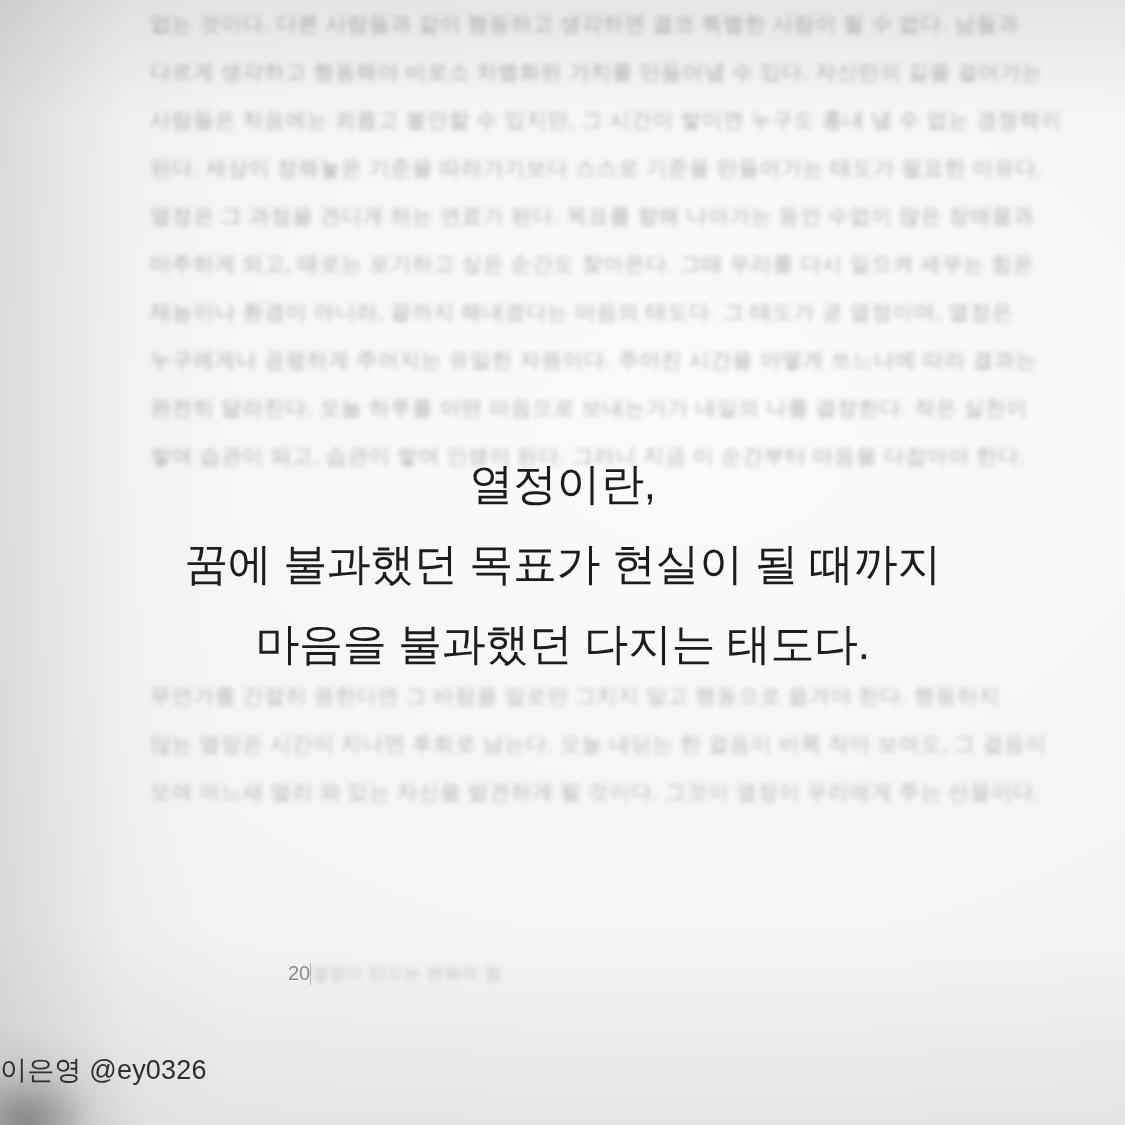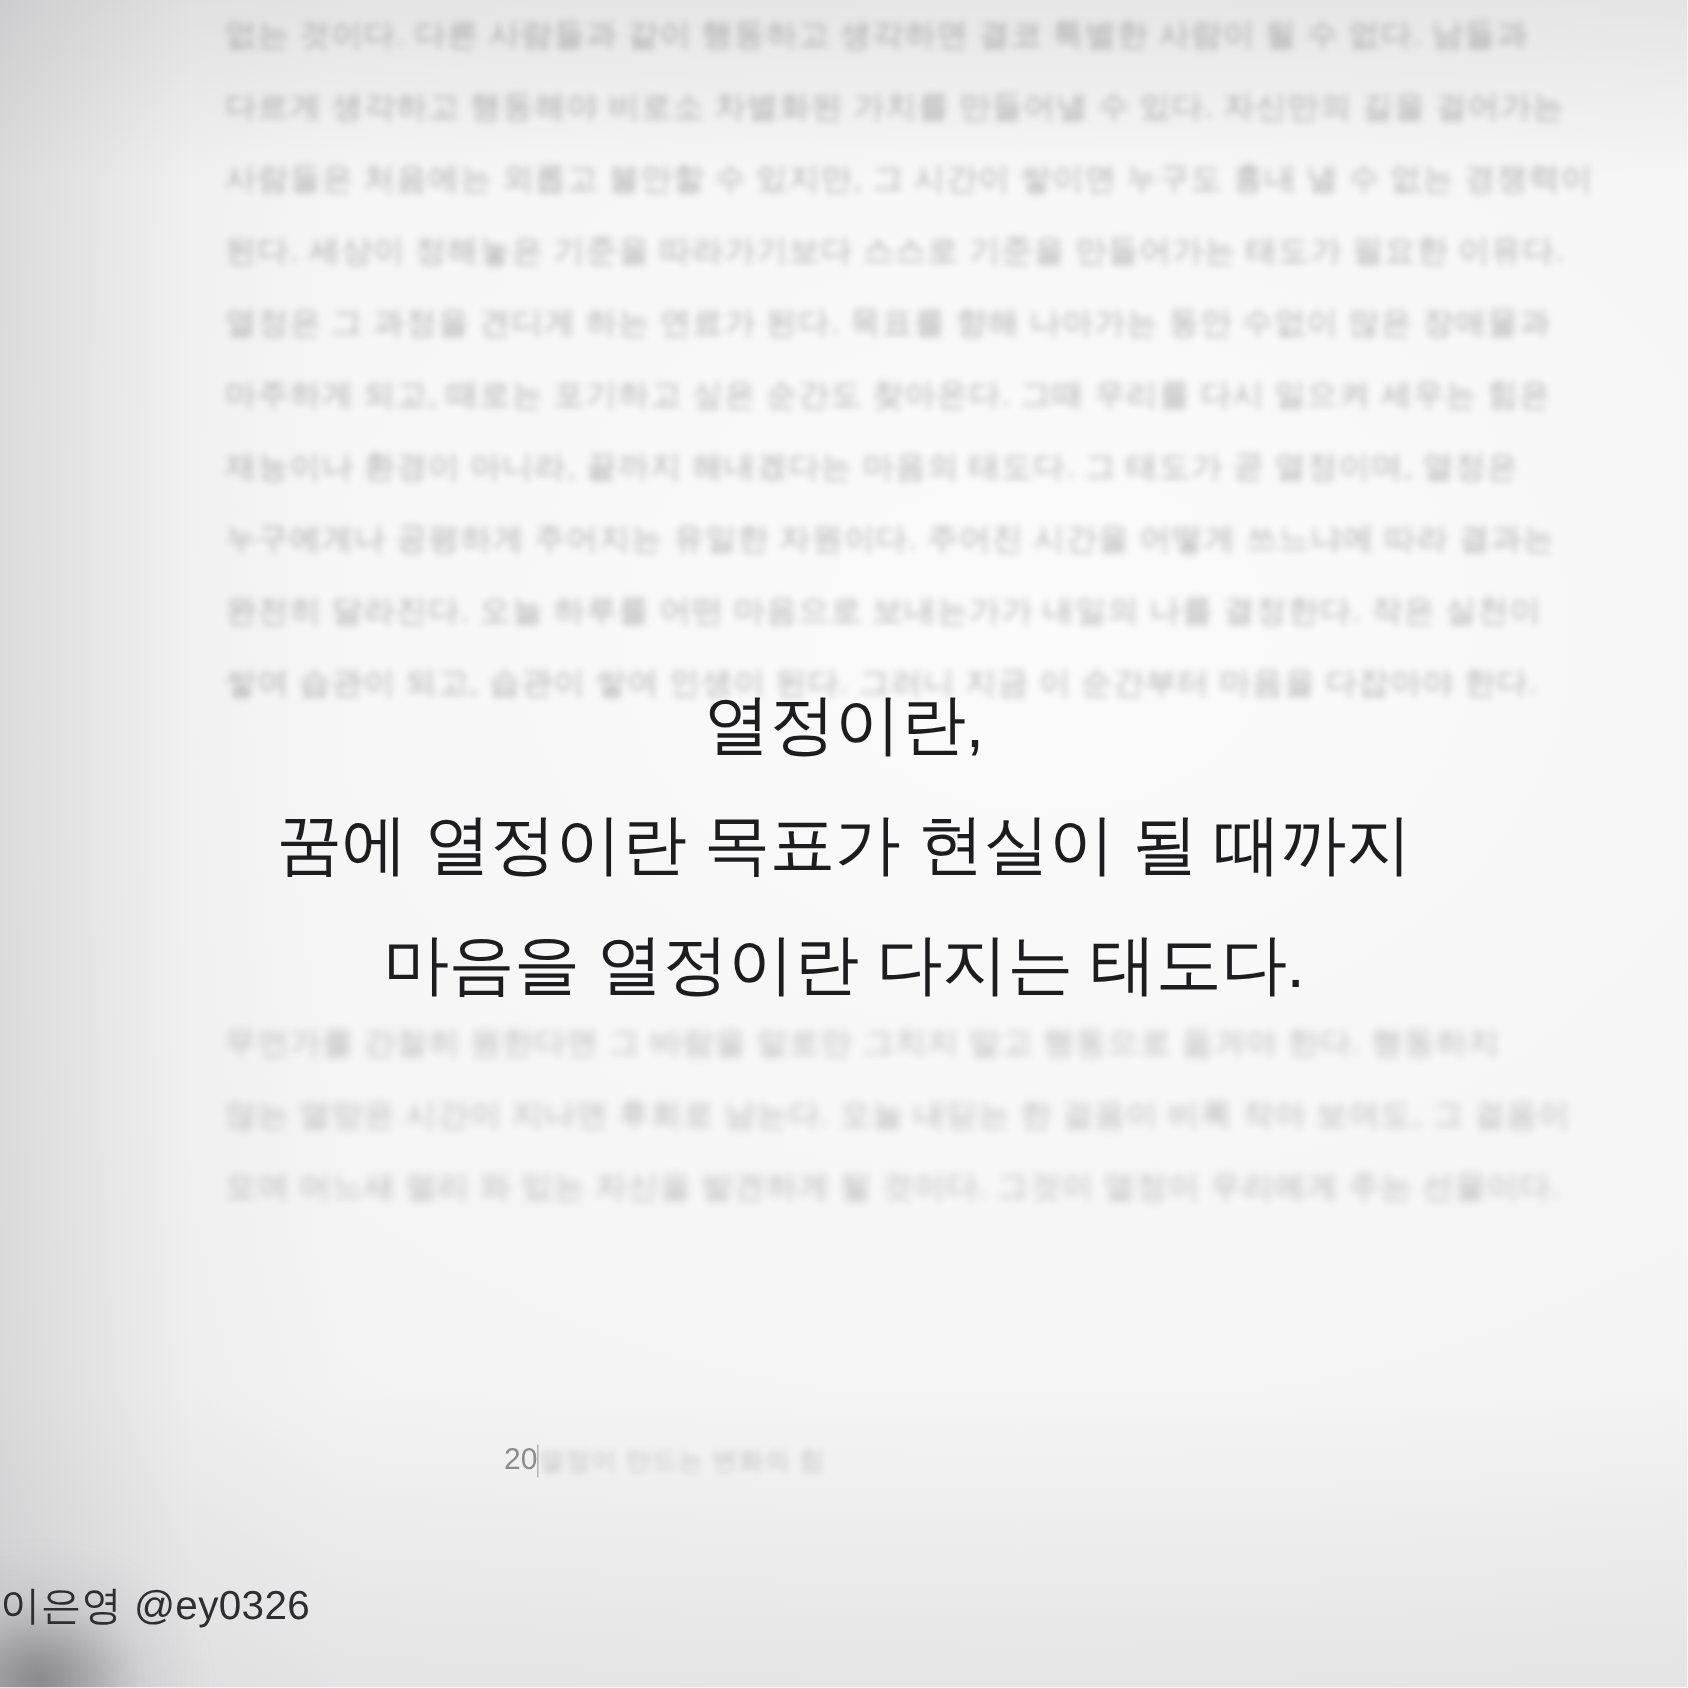--- a/index.html
+++ b/index.html
@@ -103,21 +103,20 @@
   .page-footer {
     position: absolute;
     left: 288px;
     top: 962px;
     display: flex;
     align-items: flex-end;
     color: #3a3a3e;
     opacity: 0.55;
     filter: blur(0.5px);
     font-size: 20px;
-    margin-left: 48px;
   }
   .page-footer .rule {
     display: inline-block;
     width: 1px;
     height: 22px;
     background: #55555a;
     opacity: 0.7;
   }
   .page-footer .chapter {
     opacity: 0.45;
@@ -157,22 +156,22 @@
 누구에게나 공평하게 주어지는 유일한 자원이다. 주어진 시간을 어떻게 쓰느냐에 따라 결과는
 완전히 달라진다. 오늘 하루를 어떤 마음으로 보내는가가 내일의 나를 결정한다. 작은 실천이
 쌓여 습관이 되고, 습관이 쌓여 인생이 된다. 그러니 지금 이 순간부터 마음을 다잡아야 한다.</div>
 
   <div class="bg-text lower">무언가를 간절히 원한다면 그 바람을 말로만 그치지 말고 행동으로 옮겨야 한다. 행동하지
 않는 열망은 시간이 지나면 후회로 남는다. 오늘 내딛는 한 걸음이 비록 작아 보여도, 그 걸음이
 모여 어느새 멀리 와 있는 자신을 발견하게 될 것이다. 그것이 열정이 우리에게 주는 선물이다.</div>
 
   <div class="quote">
     <span class="line">열정이란,</span>
-    <span class="line">꿈에 열정이란 목표가 현실이 될 때까지</span>
-    <span class="line">마음을 열정이란 다지는 태도다.</span>
+    <span class="line">꿈에 불과했던 목표가 현실이 될 때까지</span>
+    <span class="line">마음을 불과했던 다지는 태도다.</span>
   </div>
 
   <div class="page-footer">
     <span>20</span>
     <span class="rule"></span>
     <span class="chapter">열정이 만드는 변화의 힘</span>
   </div>
 
   <div class="handle">이은영 @ey0326</div>
 </div>

